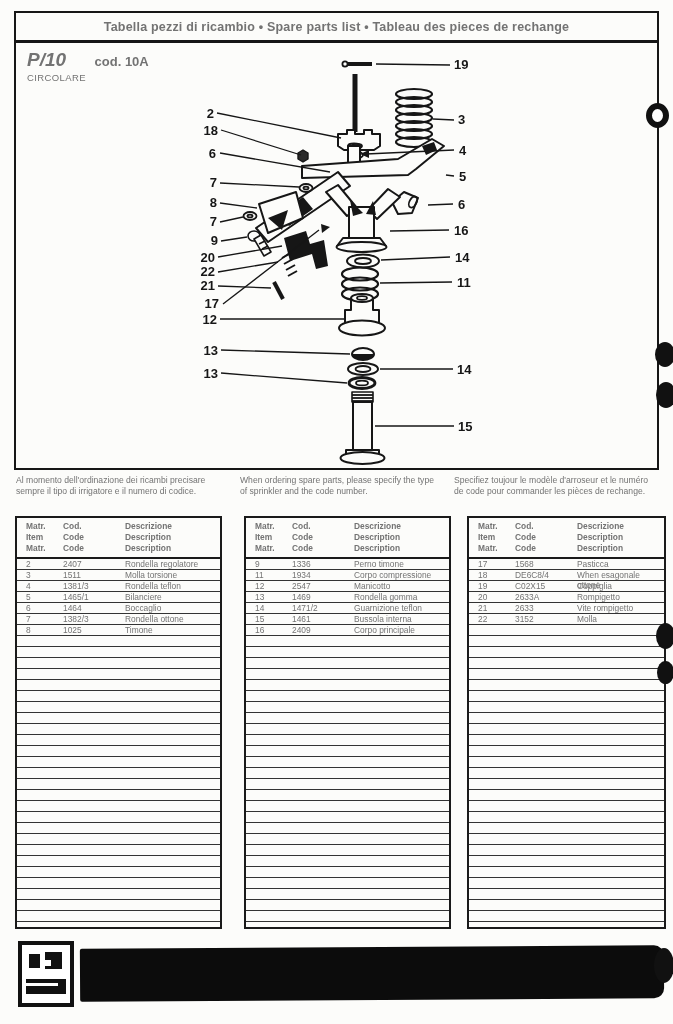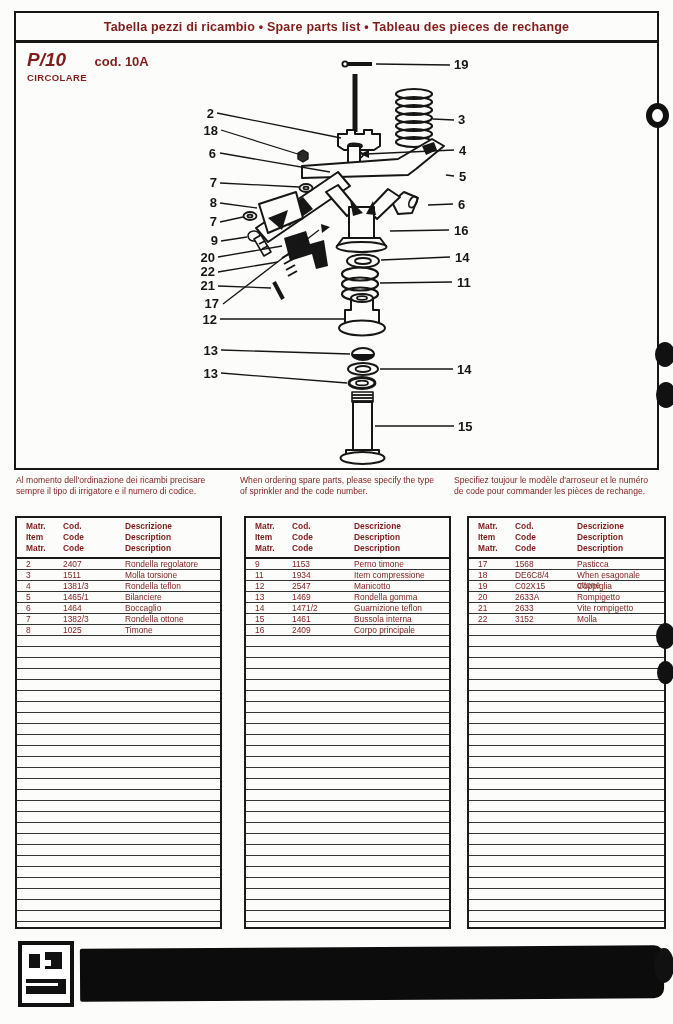--- a/index.html
+++ b/index.html
@@ -1,27 +1,27 @@
 <!DOCTYPE html>
 <html><head>
 <meta charset="utf-8">
 <style>
   html,body{margin:0;padding:0;background:#e9e9e7;}
   .page{position:relative;width:673px;height:1024px;background:#fcfcfa;overflow:hidden;
-        font-family:"Liberation Sans",sans-serif;color:#7f1d1d;}
+        font-family:"Liberation Sans",sans-serif;color:#737373;}
   
   .main-box{position:absolute;left:14px;top:11px;width:645px;height:459px;
             border:2px solid #161616;box-sizing:border-box;background:#fcfcfa;}
   .title-bar{height:27px;border-bottom:3px solid #161616;display:flex;align-items:center;
              justify-content:center;font-weight:bold;font-size:12.5px;letter-spacing:.2px;}
   .product{position:absolute;left:11px;top:36px;}
   .product .line1{font-weight:bold;}
   .product .model{font-size:19px;font-style:italic;}
   .product .code{font-size:13px;margin-left:24px;}
-  .product .variant{font-size:9.5px;font-weight:bold;letter-spacing:.4px;margin-top:1px;}
+  .product .variant{font-size:9.5px;font-weight:normal;letter-spacing:.4px;margin-top:1px;}
   .diagram{position:absolute;left:0;top:29px;width:641px;height:426px;}
   .diagram text{font-family:"Liberation Sans",sans-serif;font-weight:bold;font-size:13px;fill:#161616;}
 
   
   .notes{position:absolute;left:16px;top:475px;width:650px;display:flex;align-items:center;}
   .note{font-size:8.6px;line-height:1.3;}
   .note.it{width:208px;margin-right:16px;}
   .note.en{width:202px;margin-right:12px;}
   .note.fr{width:204px;}
 
@@ -368,27 +368,27 @@
           <div>Code</div>
         </div>
         <div class="hc c2">
           <div>Descrizione</div>
           <div>Description</div>
           <div>Description</div>
         </div>
       </div>
       <div class="trow">
         <div class="c0">9</div>
-        <div class="c1">1153</div>
+        <div class="c1">1336</div>
         <div class="c2">Perno timone</div>
       </div>
       <div class="trow">
         <div class="c0">11</div>
         <div class="c1">1934</div>
-        <div class="c2">Item compressione</div>
+        <div class="c2">Corpo compressione</div>
       </div>
       <div class="trow">
         <div class="c0">12</div>
         <div class="c1">2547</div>
         <div class="c2">Manicotto</div>
       </div>
       <div class="trow">
         <div class="c0">13</div>
         <div class="c1">1469</div>
         <div class="c2">Rondella gomma</div>

